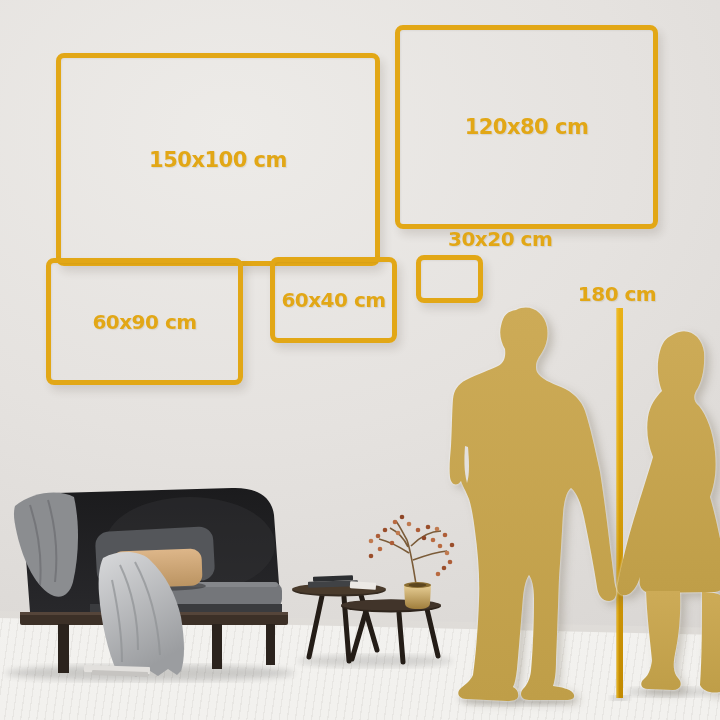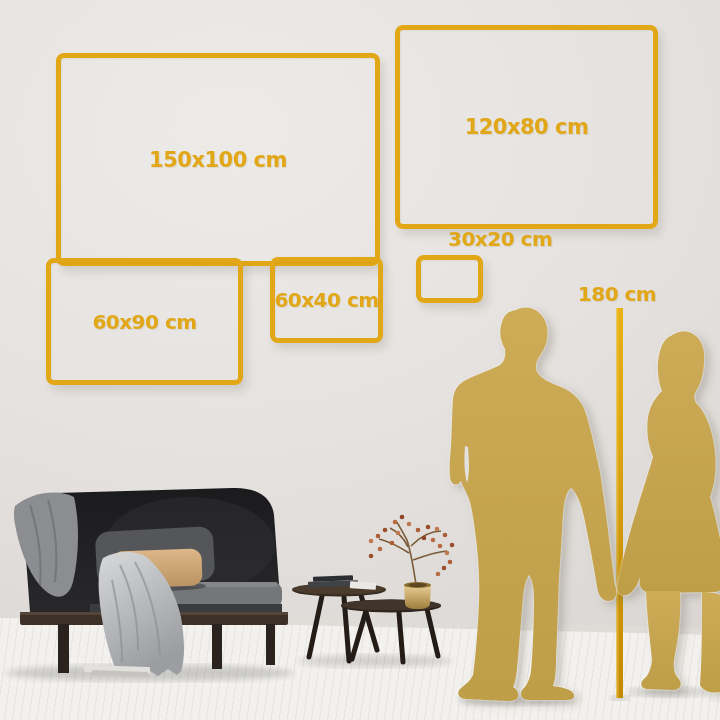--- a/index.html
+++ b/index.html
@@ -25,21 +25,21 @@
     box-shadow:4px 6px 9px rgba(60,50,30,0.13), inset 1px 1px 2px rgba(0,0,0,0.05);
     display:flex;align-items:center;justify-content:center;box-sizing:border-box;
   }
   .frame-label{
     color:var(--gold,#e2a716);font-weight:bold;white-space:nowrap;
     letter-spacing:-0.5px;text-shadow:1px 1px 1px rgba(90,70,20,0.12);
   }
   .f1{left:56px;top:27px;width:324px;height:213px;font-size:21px;margin-top:26px;}
   .f2{left:395px;top:25px;width:263px;height:204px;font-size:21px;}
   .f3{left:46px;top:258px;width:197px;height:127px;font-size:20px;}
-  .f4{left:270px;top:257px;width:113px;height:86px;font-size:20px;}
+  .f4{left:270px;top:257px;width:127px;height:86px;font-size:20px;}
   .f5{left:416px;top:255px;width:67px;height:48px;}
   .label-30{position:absolute;left:412px;top:227px;font-size:20px;margin-left:36px;}
   .label-180{position:absolute;left:617px;top:282px;transform:translateX(-50%);font-size:20px;}
   svg.layer{position:absolute;left:0;top:0;width:720px;height:720px;}
   svg.figures{filter:drop-shadow(0 0 1px rgba(255,255,255,0.85)) drop-shadow(5px 4px 4px rgba(110,100,80,0.30));}
 </style>
 </head>
 <body>
 
 <div class="scene">

